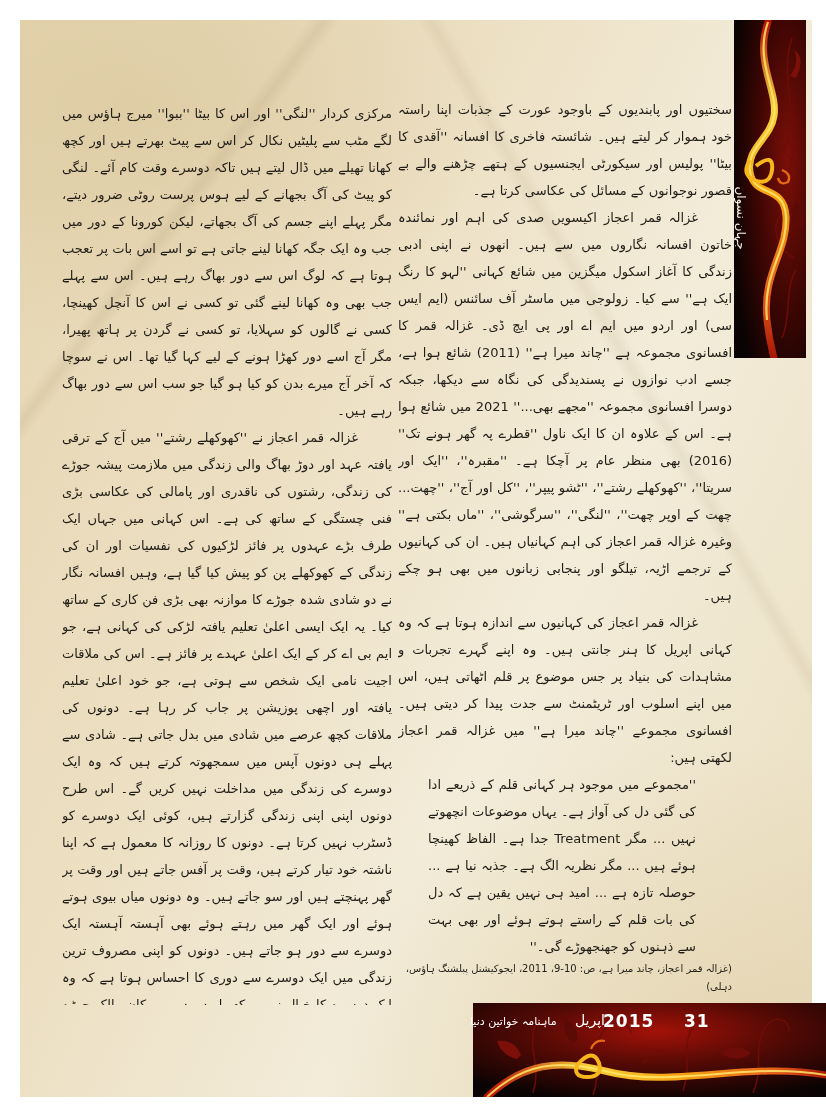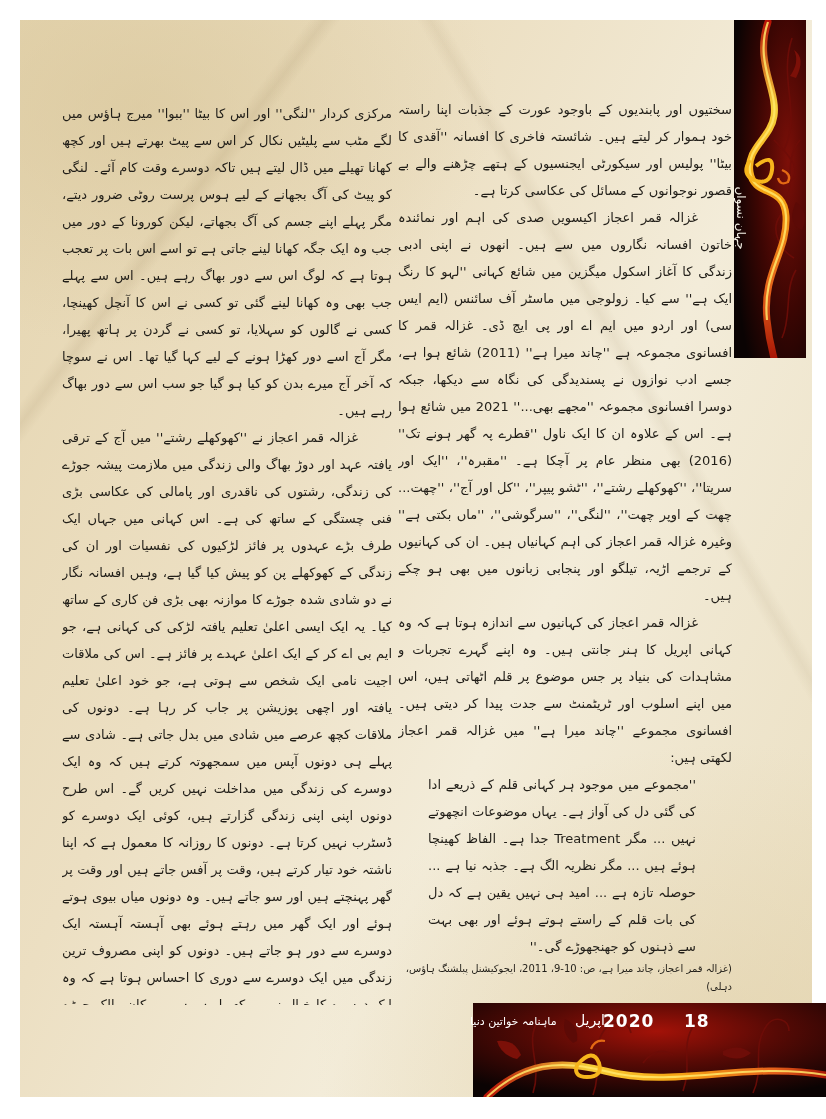--- a/index.html
+++ b/index.html
@@ -133,15 +133,15 @@
     <path d="M14,94 C50,60 86,56 132,68 C200,86 272,58 353,72" fill="none" stroke="url(#gold2)" stroke-width="7" stroke-linecap="round"></path>
     <path d="M14,94 C50,60 86,56 132,68 C200,86 272,58 353,72" fill="none" stroke="#ffe76a" stroke-width="2" opacity="0.85"></path>
     <path d="M104,62 q16,-18 22,-2 q4,14 -12,14 q-14,0 -10,-12" fill="none" stroke="#f7b61c" stroke-width="4"></path>
     <path d="M118,46 q4,-10 14,-8" fill="none" stroke="#e46a14" stroke-width="2.2"></path>
   </svg>
 </div>
 
 <div class="footer-row">
   <span class="footer-magazine">ماہنامہ خواتین دنیا</span>
   <span class="footer-month">اپریل</span>
-  <span class="footer-year">2020</span>
-  <span class="footer-page">18</span>
+  <span class="footer-year">2015</span>
+  <span class="footer-page">31</span>
 </div>
 
 </body></html>

